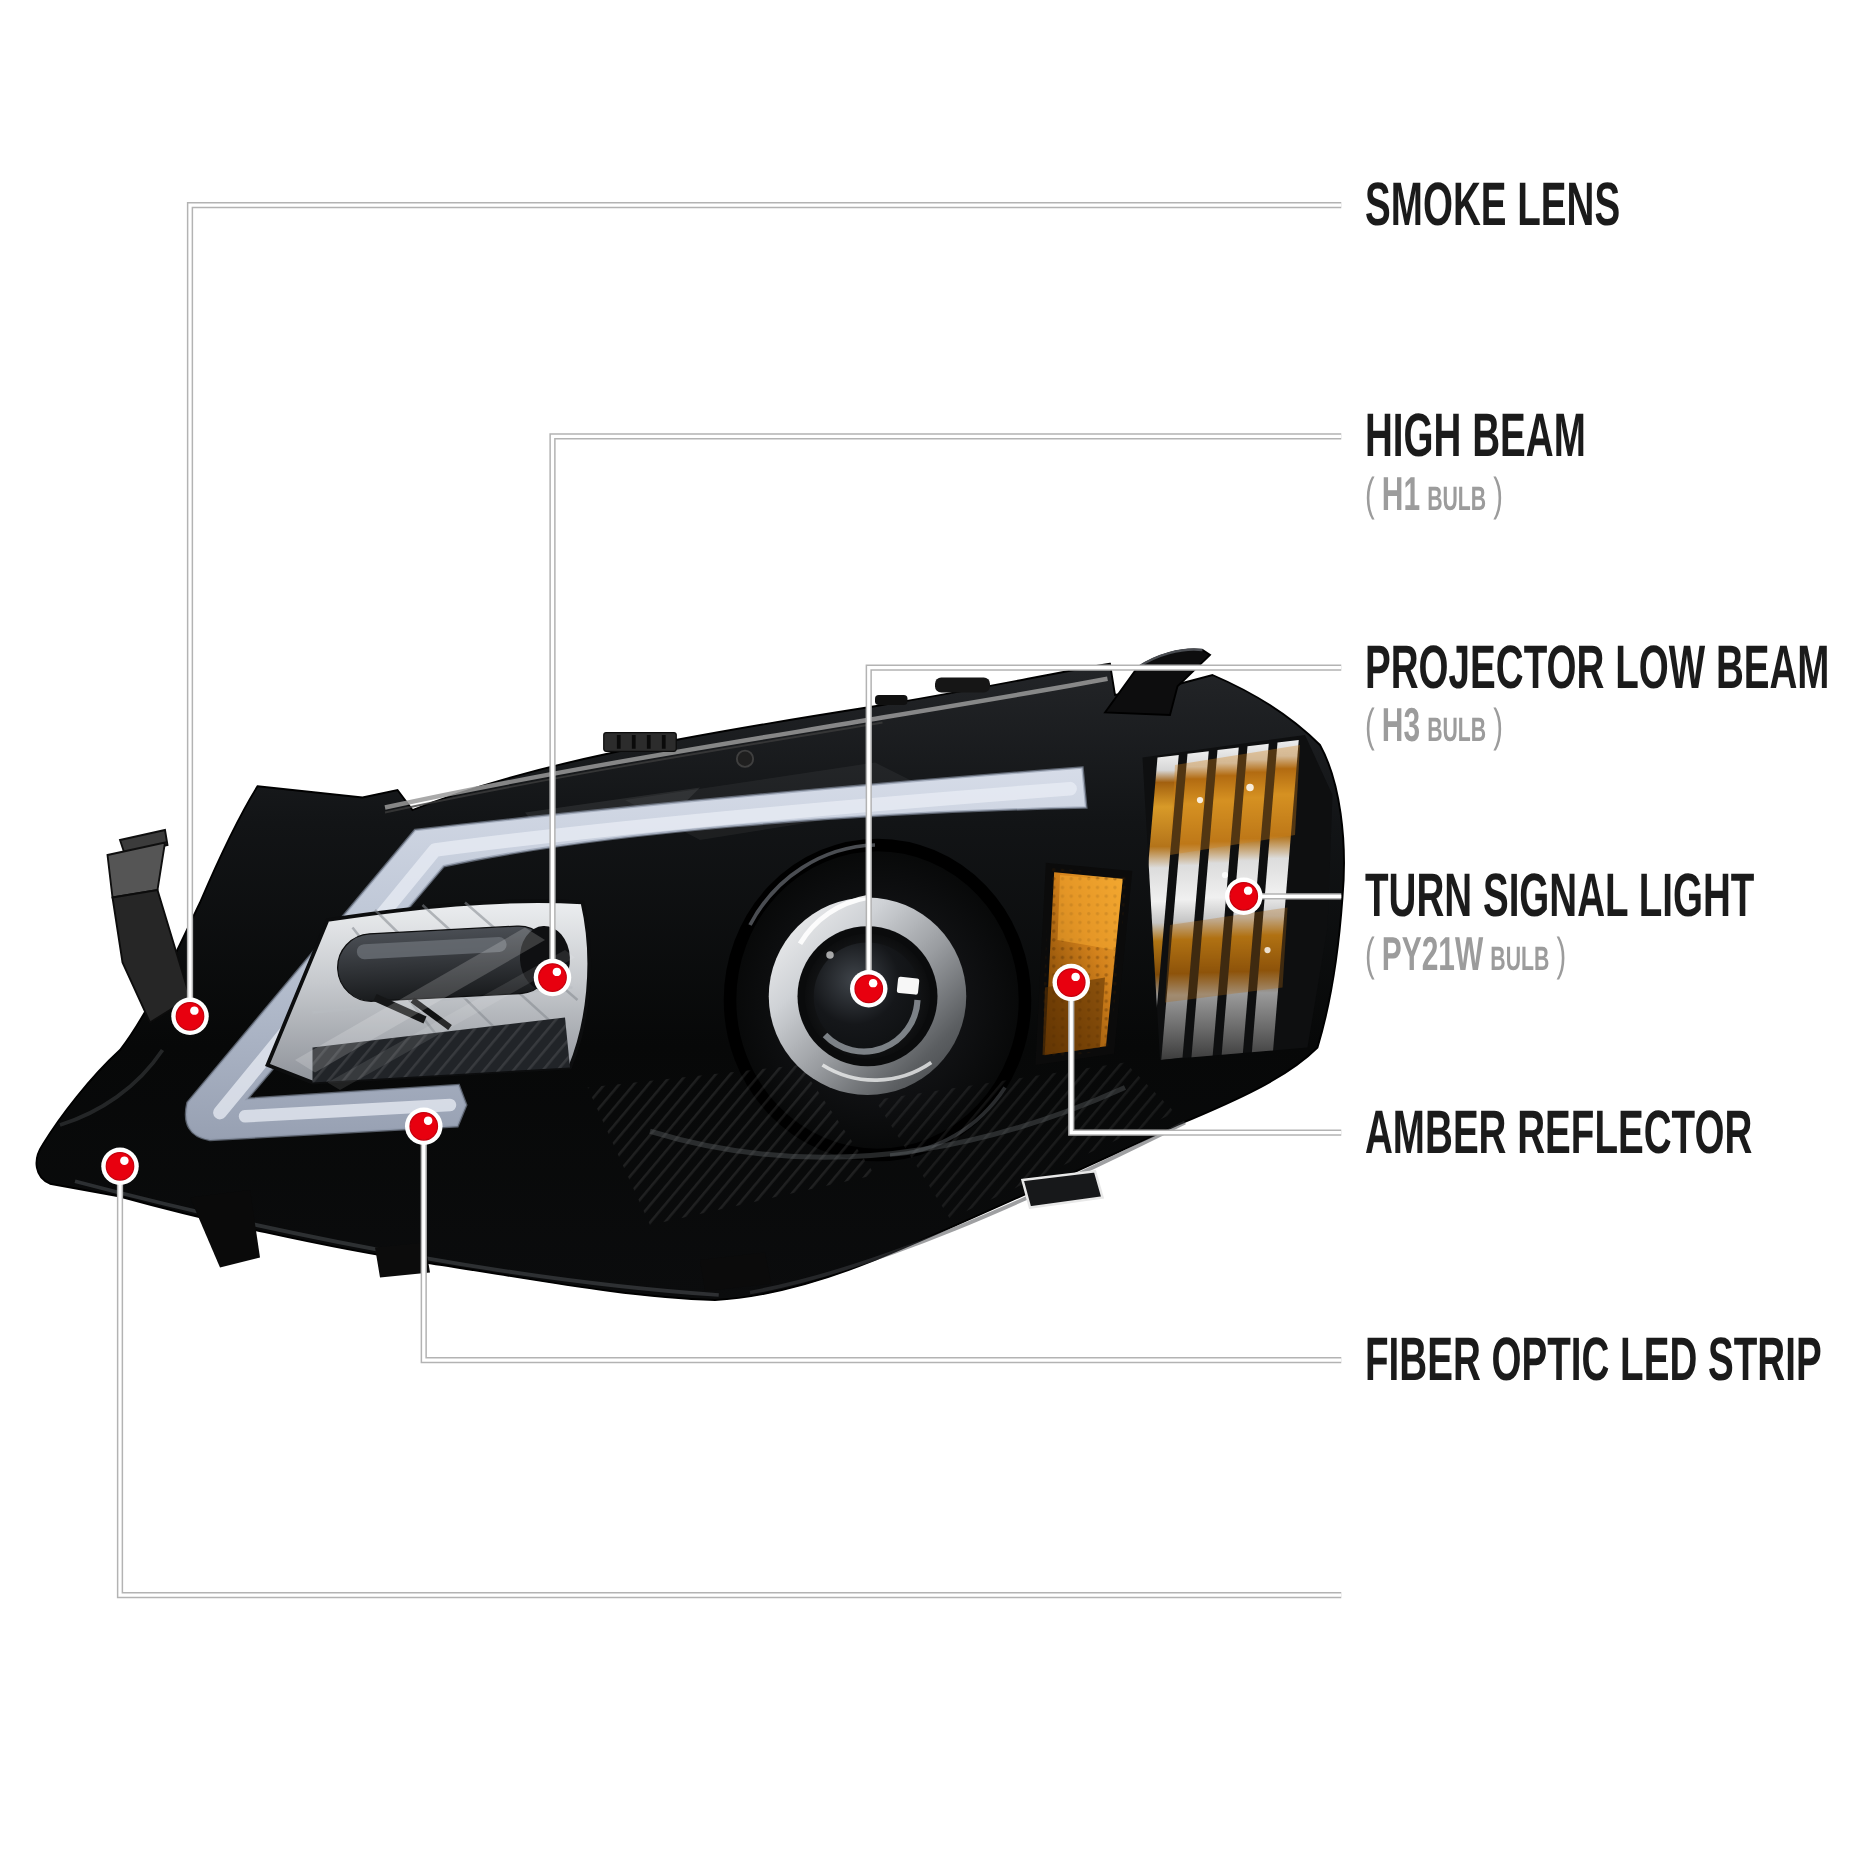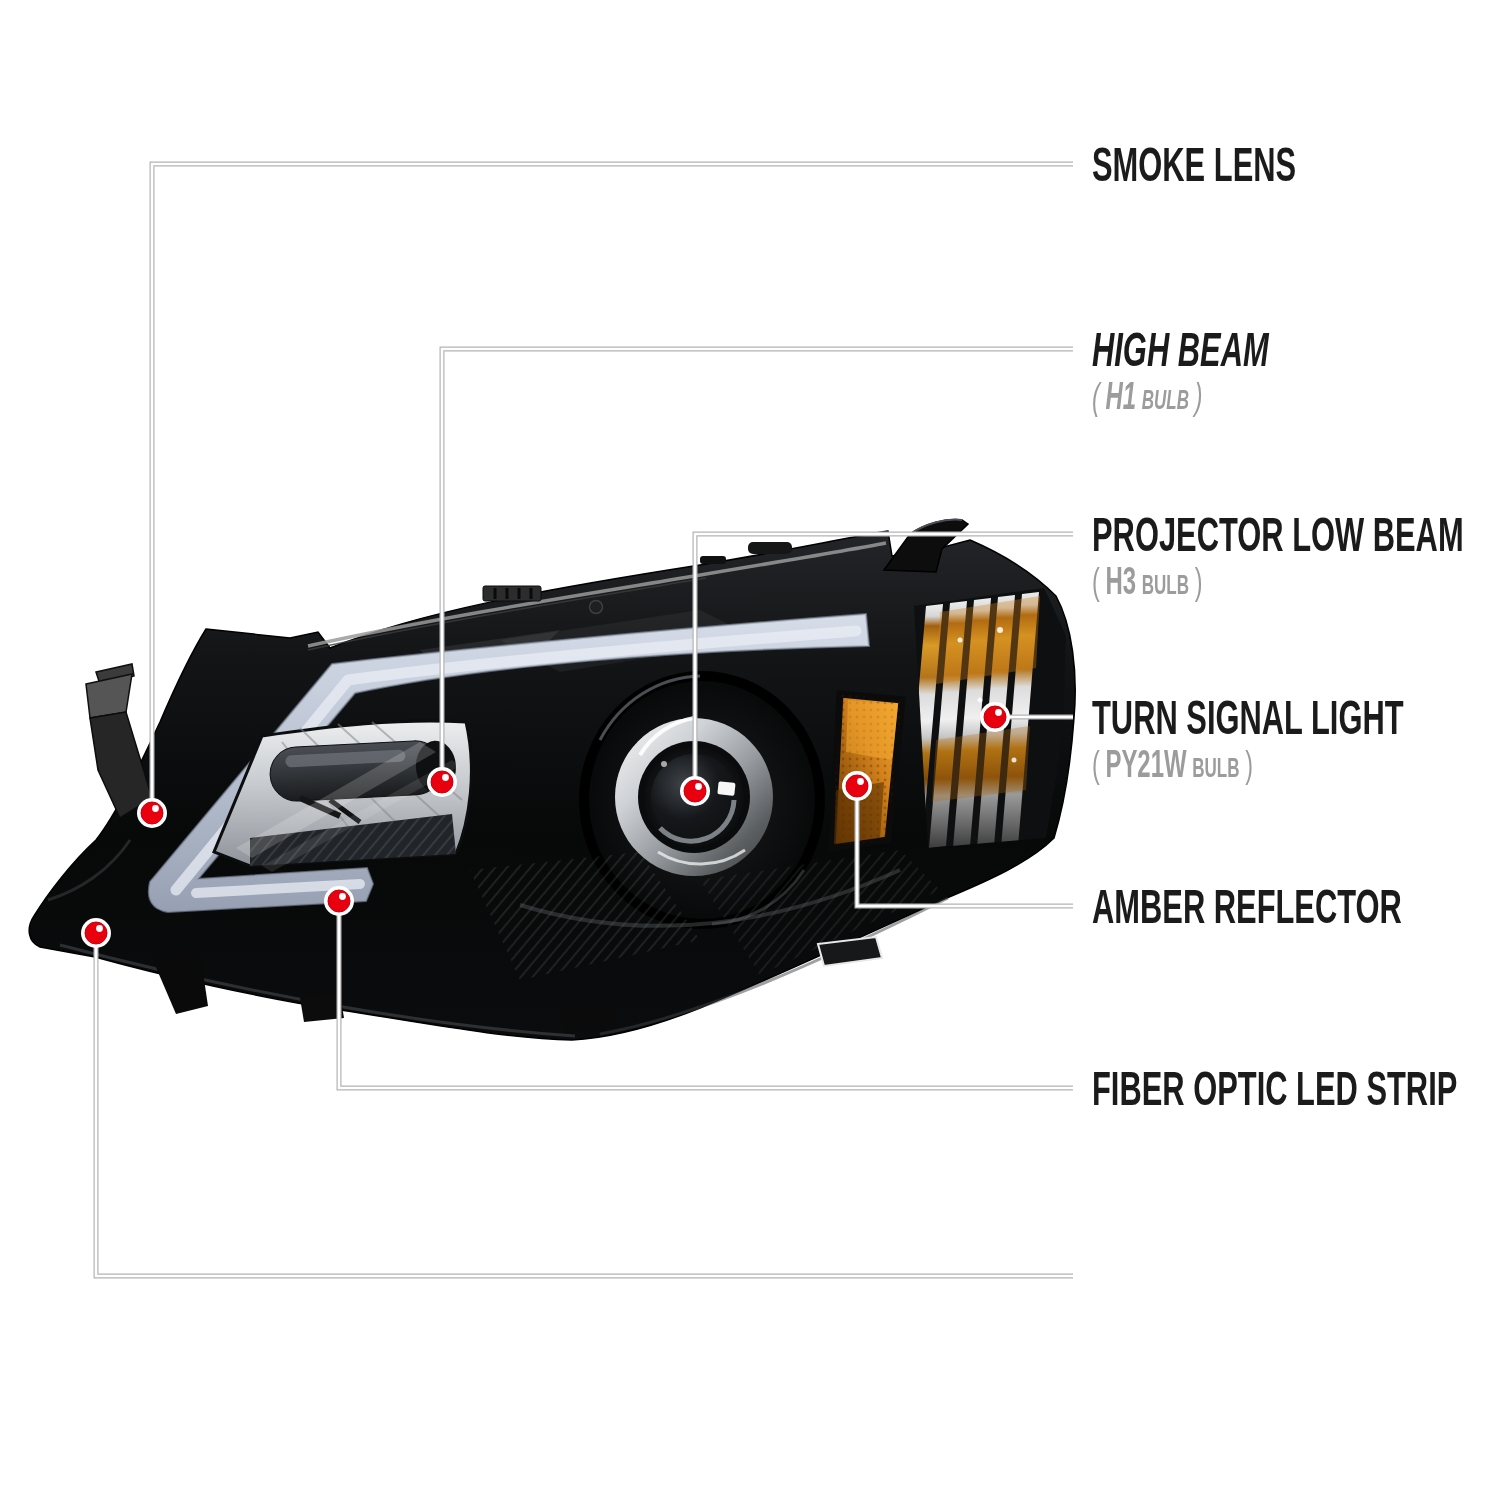--- a/index.html
+++ b/index.html
@@ -274,21 +274,21 @@
         <circle cx="96" cy="933" r="15" fill="#ffffff"></circle>
         <circle cx="96" cy="933" r="11" fill="#e8000f" stroke="#c7000e" stroke-width="1"></circle>
         <circle cx="99.5" cy="928.5" r="3.4" fill="#ffffff"></circle>
       </g>
   </svg>
 
   <div id="labels">
       <div class="callout-label" style="left: 1092px; top: 141px;">
         <div class="lbl-main">SMOKE LENS</div>
       </div>
-      <div class="callout-label" style="left: 1092px; top: 326px; font-style: italic;">
+      <div class="callout-label" style="left: 1092px; top: 326px;">
         <div class="lbl-main">HIGH BEAM</div>
         <div class="lbl-sub">
           <span class="paren">(</span>
           <span class="bulb">H1</span>
           <span class="word">BULB</span>
           <span class="paren">)</span>
         </div>
       </div>
       <div class="callout-label" style="left: 1092px; top: 511px;">
         <div class="lbl-main">PROJECTOR LOW BEAM</div>

